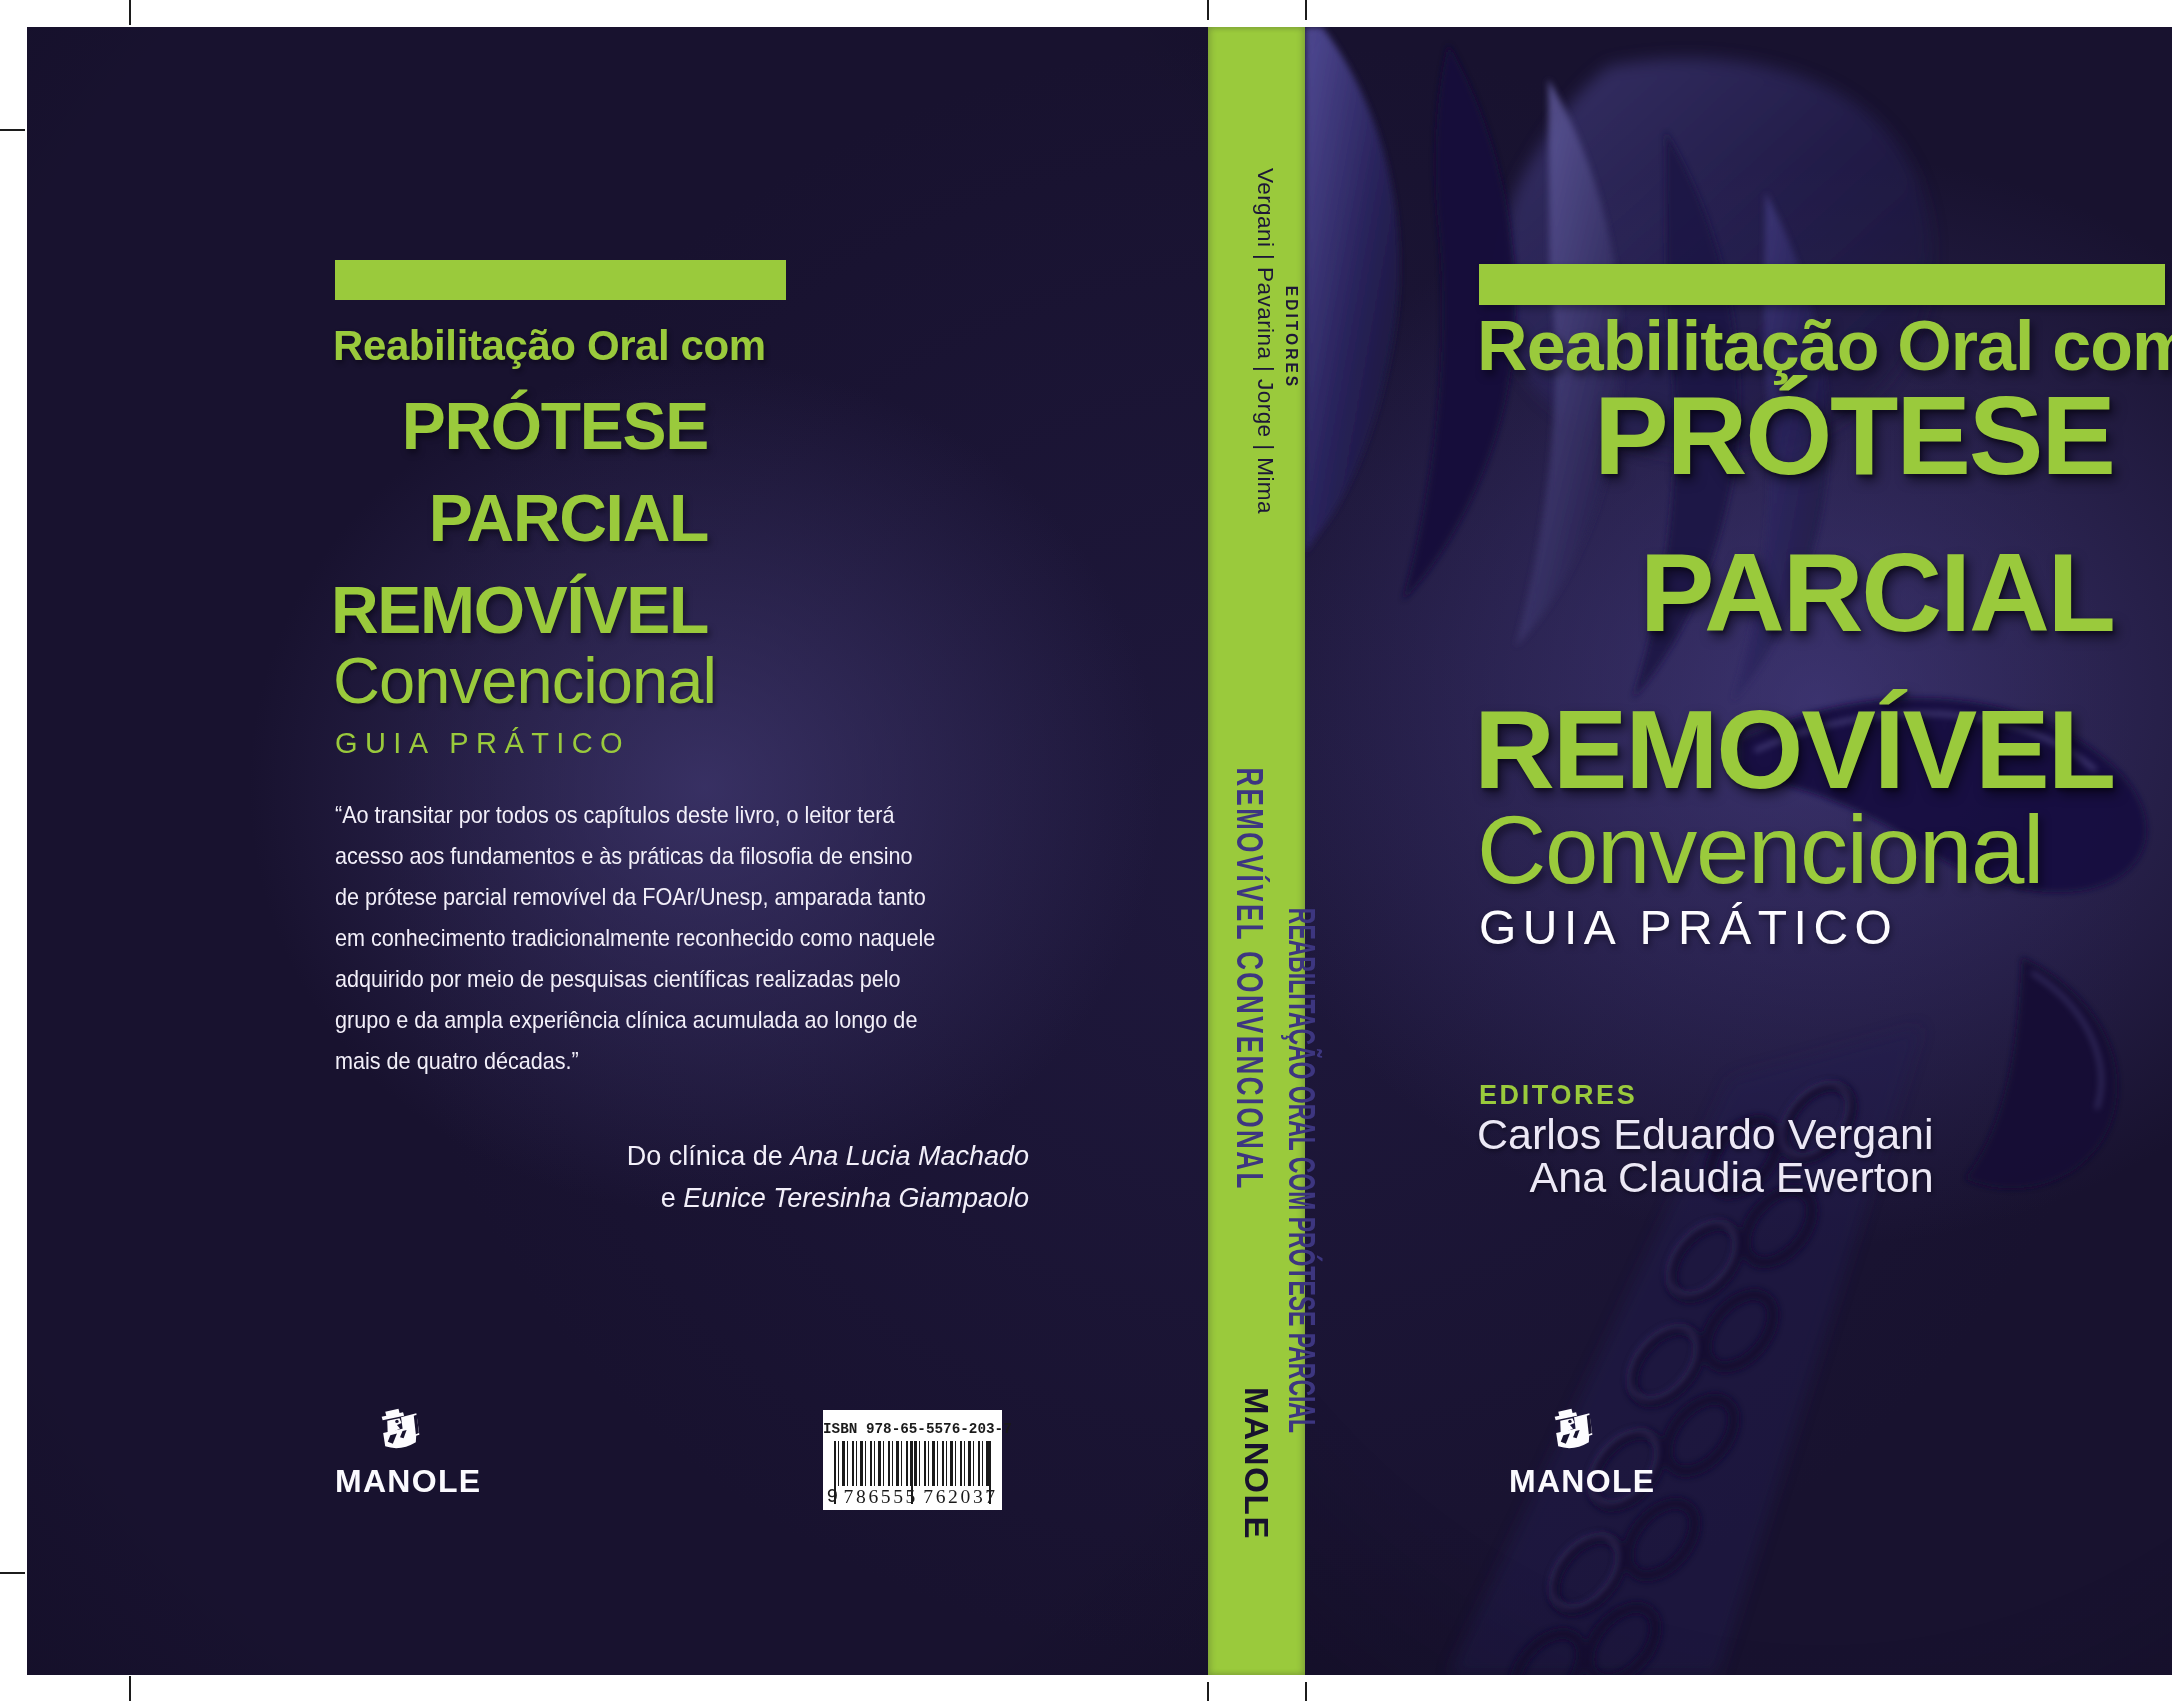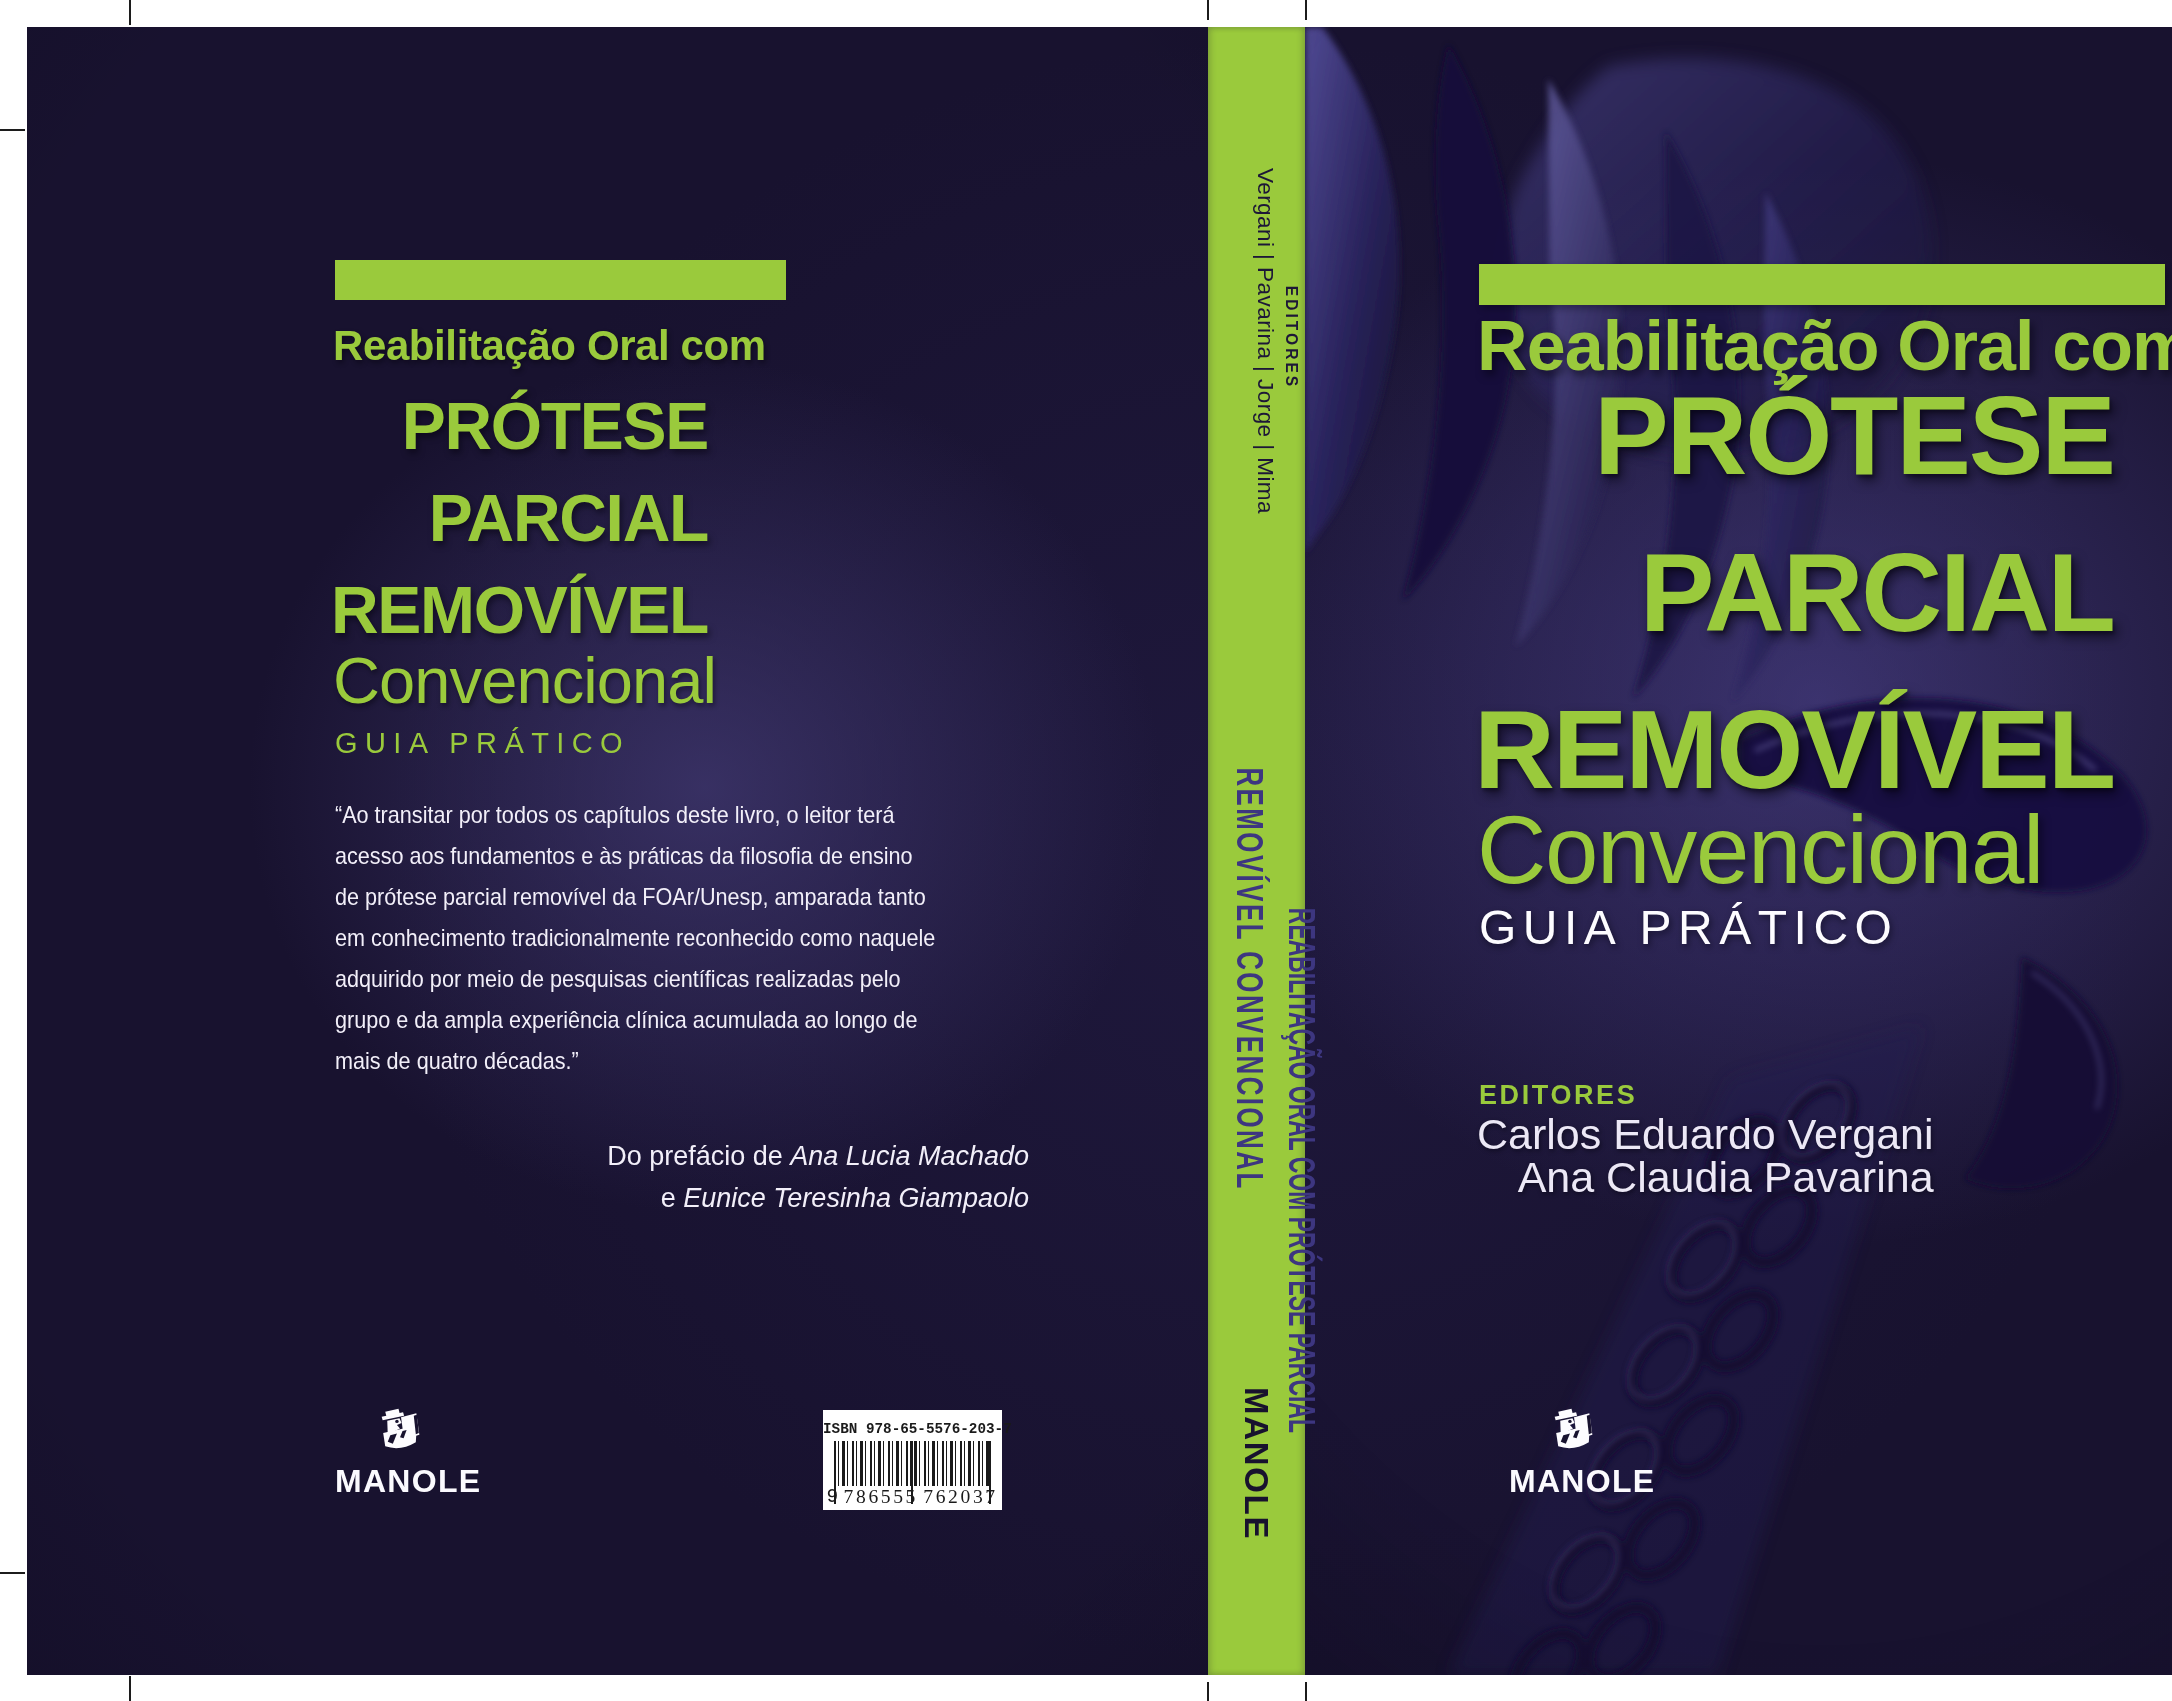--- a/index.html
+++ b/index.html
@@ -189,21 +189,21 @@
     <div class="q-line">“Ao transitar por todos os capítulos deste livro, o leitor terá</div>
     <div class="q-line">acesso aos fundamentos e às práticas da filosofia de ensino</div>
     <div class="q-line">de prótese parcial removível da FOAr/Unesp, amparada tanto</div>
     <div class="q-line">em conhecimento tradicionalmente reconhecido como naquele</div>
     <div class="q-line">adquirido por meio de pesquisas científicas realizadas pelo</div>
     <div class="q-line">grupo e da ampla experiência clínica acumulada ao longo de</div>
     <div class="q-line">mais de quatro décadas.”</div>
   </div>
 
   <div class="panel-el back-preface">
-    <div class="nowrap"><span>Do prefácio de </span><i>Ana Lucia Machado</i></div>
+    <div class="nowrap"><span>Do clínica de </span><i>Ana Lucia Machado</i></div>
     <div class="nowrap"><span>e </span><i>Eunice Teresinha Giampaolo</i></div>
   </div>
 
   <svg class="panel-el logo-icon back-logo-icon" viewBox="0 0 100 90">
     <g fill="#fdfcff">
       <polygon points="22,14 48,8 51,20 25,26"></polygon>
       <polygon points="15,24 57,15 59,22 17,31"></polygon>
       <polygon points="26,32 50,27 54,36 45,40 51,47 41,52 47,59 33,63 27,60"></polygon>
       <polygon points="53,25 83,17 89,59 59,68"></polygon>
       <path d="M18,56 L84,41 L82,74 Q52,92 22,82 Z"></path>
@@ -250,21 +250,21 @@
     <div class="nowrap">PRÓTESE</div>
     <div class="nowrap">PARCIAL</div>
     <div class="nowrap">REMOVÍVEL</div>
   </div>
   <div class="panel-el front-subtitle green nowrap">Convencional</div>
   <div class="panel-el front-tagline nowrap">GUIA PRÁTICO</div>
 
   <div class="panel-el front-editors-label green nowrap">EDITORES</div>
   <div class="panel-el front-editors">
     <div class="nowrap">Carlos Eduardo Vergani</div>
-    <div class="nowrap">Ana Claudia Pavarina</div>
+    <div class="nowrap">Ana Claudia Ewerton</div>
   </div>
 
   <svg class="panel-el logo-icon front-logo-icon" viewBox="0 0 100 90">
     <g fill="#fdfcff">
       <polygon points="22,14 48,8 51,20 25,26"></polygon>
       <polygon points="15,24 57,15 59,22 17,31"></polygon>
       <polygon points="26,32 50,27 54,36 45,40 51,47 41,52 47,59 33,63 27,60"></polygon>
       <polygon points="53,25 83,17 89,59 59,68"></polygon>
       <path d="M18,56 L84,41 L82,74 Q52,92 22,82 Z"></path>
     </g>

